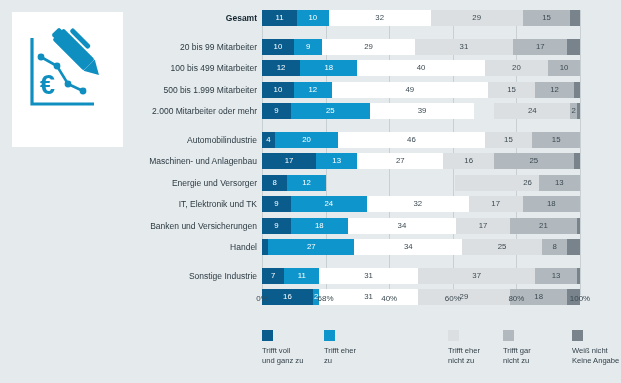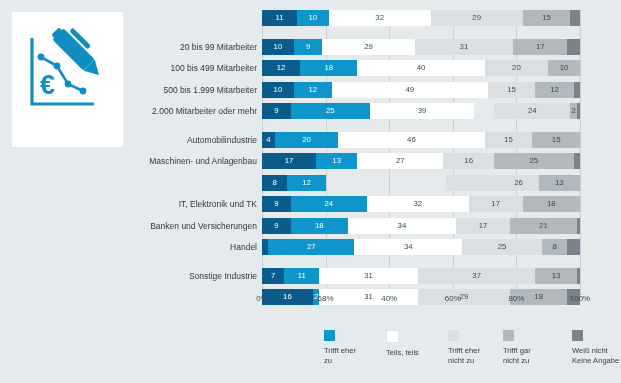--- a/index.html
+++ b/index.html
@@ -85,20 +85,21 @@
   </div>
 
   <div class="chart" id="chart">
       <div class="gridline" style="left: 0px; height: 285px;"></div>
       <div class="gridline" style="left: 63.6px; height: 285px;"></div>
       <div class="gridline" style="left: 127.2px; height: 285px;"></div>
       <div class="gridline" style="left: 190.8px; height: 285px;"></div>
       <div class="gridline" style="left: 254.4px; height: 285px;"></div>
       <div class="gridline" style="left: 318px; height: 285px;"></div>
       <div class="row" style="top: 0px;">
+        <div class="rowlabel bold">Gesamt</div>
         <div class="seg s0" style="left: 0px; width: 34.98px;">11</div>
         <div class="seg s1" style="left: 34.98px; width: 31.8px;">10</div>
         <div class="seg s2" style="left: 66.78px; width: 101.76px;">32</div>
         <div class="seg s3" style="left: 168.54px; width: 92.22px;">29</div>
         <div class="seg s4" style="left: 260.76px; width: 47.7px;">15</div>
         <div class="seg s5" style="left: 308.46px; width: 9.54px;"></div>
       </div>
       <div class="row" style="top: 28.5px;">
         <div class="rowlabel">20 bis 99 Mitarbeiter</div>
         <div class="seg s0" style="left: 0px; width: 31.8px;">10</div>
@@ -145,23 +146,24 @@
       <div class="row" style="top: 143px;">
         <div class="rowlabel">Maschinen- und Anlagenbau</div>
         <div class="seg s0" style="left: 0px; width: 54.06px;">17</div>
         <div class="seg s1" style="left: 54.06px; width: 41.34px;">13</div>
         <div class="seg s2" style="left: 95.4px; width: 85.86px;">27</div>
         <div class="seg s3" style="left: 181.26px; width: 50.88px;">16</div>
         <div class="seg s4" style="left: 232.14px; width: 79.5px;">25</div>
         <div class="seg s5" style="left: 311.64px; width: 6.36px;"></div>
       </div>
       <div class="row" style="top: 164.5px;">
+        <div class="rowlabel">Energie und Versorger</div>
         <div class="seg s0" style="left: 0px; width: 25.44px;">8</div>
         <div class="seg s1" style="left: 25.44px; width: 38.16px;">12</div>
-        <div class="seg s3" style="left: 184px; width: 105px; padding-left: 40px;">26</div>
+        <div class="seg s3" style="left: 193px; width: 105px; padding-left: 40px;">26</div>
         <div class="seg s4" style="left: 276.66px; width: 41.34px;">13</div>
       </div>
       <div class="row" style="top: 186px;">
         <div class="rowlabel">IT, Elektronik und TK</div>
         <div class="seg s0" style="left: 0px; width: 28.62px;">9</div>
         <div class="seg s1" style="left: 28.62px; width: 76.32px;">24</div>
         <div class="seg s2" style="left: 104.94px; width: 101.76px;">32</div>
         <div class="seg s3" style="left: 206.7px; width: 54.06px;">17</div>
         <div class="seg s4" style="left: 260.76px; width: 57.24px;">18</div>
       </div>
@@ -205,29 +207,30 @@
   <div class="axis" id="axis">
       <div class="tick" style="left: 0px;">0%</div>
       <div class="tick" style="left: 63.6px;">68%</div>
       <div class="tick" style="left: 127.2px;">40%</div>
       <div class="tick" style="left: 190.8px;">60%</div>
       <div class="tick" style="left: 254.4px;">80%</div>
       <div class="tick" style="left: 318px;">100%</div>
     </div>
 
   <div class="legend" id="legend">
+      <div class="legitem" style="left: 0px;">
+        <span class="swatch" style="background: rgb(10, 92, 141);"></span>
+        <div class="legtext">Trifft voll
+und ganz zu</div>
+      </div>
       <div class="legitem" style="left: 62px;">
         <span class="swatch" style="background: rgb(14, 149, 203);"></span>
         <div class="legtext">Trifft eher
 zu</div>
       </div>
-      <div class="legitem" style="left: 124px;">
-        <span class="swatch" style="background: rgb(255, 255, 255); border: 1px solid rgb(224, 228, 230);"></span>
-        <div class="legtext">Teils, teils</div>
-      </div>
       <div class="legitem" style="left: 186px;">
         <span class="swatch" style="background: rgb(220, 223, 225);"></span>
         <div class="legtext">Trifft eher
 nicht zu</div>
       </div>
       <div class="legitem" style="left: 241px;">
         <span class="swatch" style="background: rgb(178, 185, 190);"></span>
         <div class="legtext">Trifft gar
 nicht zu</div>
       </div>

